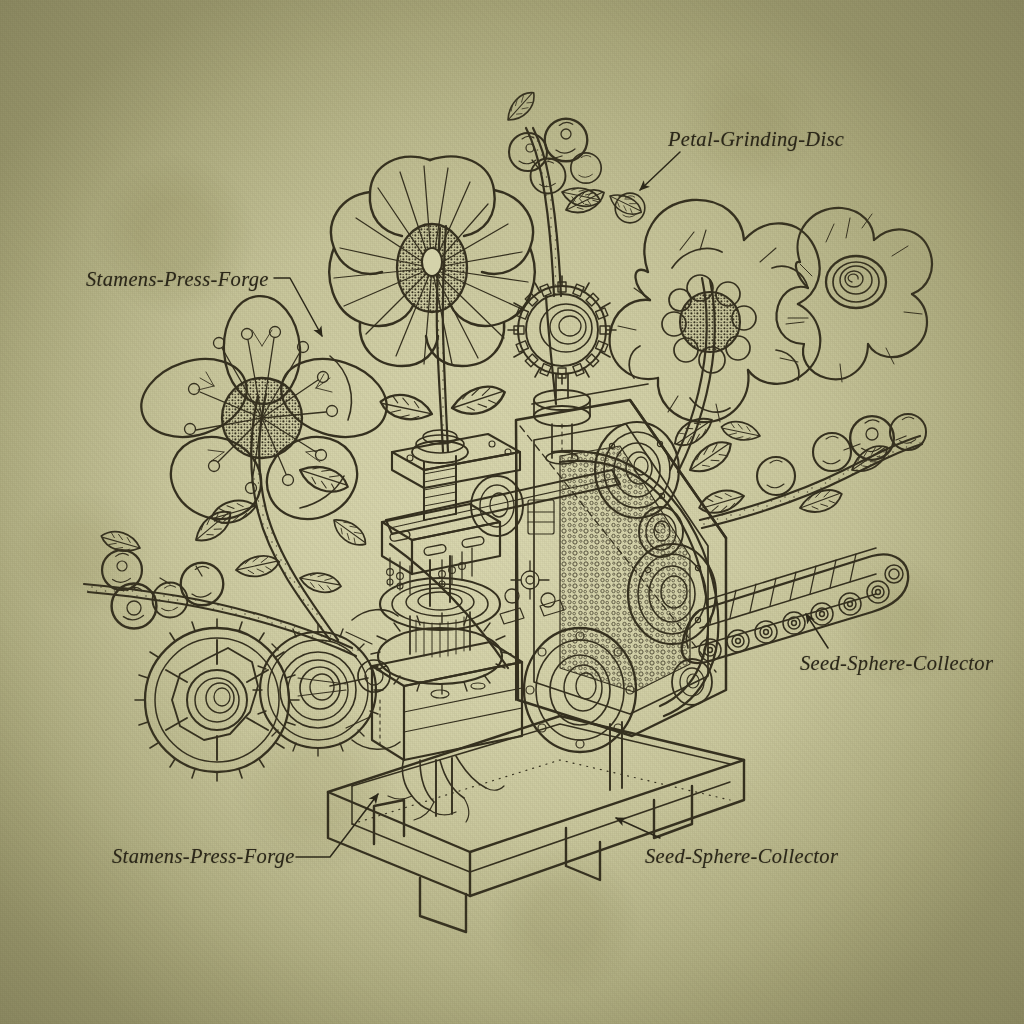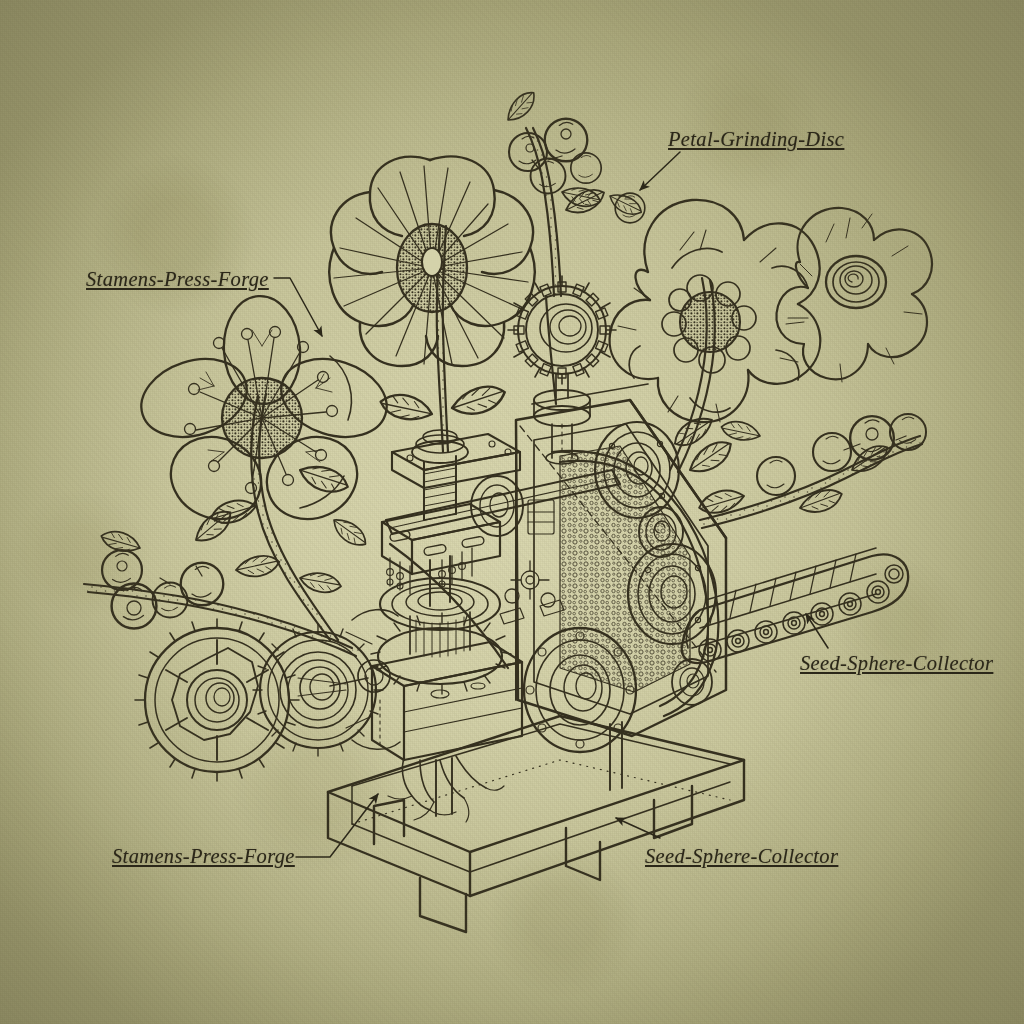--- a/index.html
+++ b/index.html
@@ -68,21 +68,20 @@
   
   .label {
     position: absolute;
     font-family: "Liberation Serif", serif;
     font-style: italic;
     font-size: 20.5px;
     letter-spacing: .35px;
     color: #2b2719;
     white-space: nowrap;
     text-shadow: 0 0 1.2px rgba(43,39,25,.35);
-    text-decoration: underline;
   }
   #lbl-petal   { left: 668px; top: 128px; }
   #lbl-stamens-top { left: 86px;  top: 268px; }
   #lbl-seed-right  { left: 800px; top: 652px; }
   #lbl-stamens-bot { left: 112px; top: 845px; }
   #lbl-seed-bot    { left: 645px; top: 845px; }
 </style>
 </head>
 <body>
 

